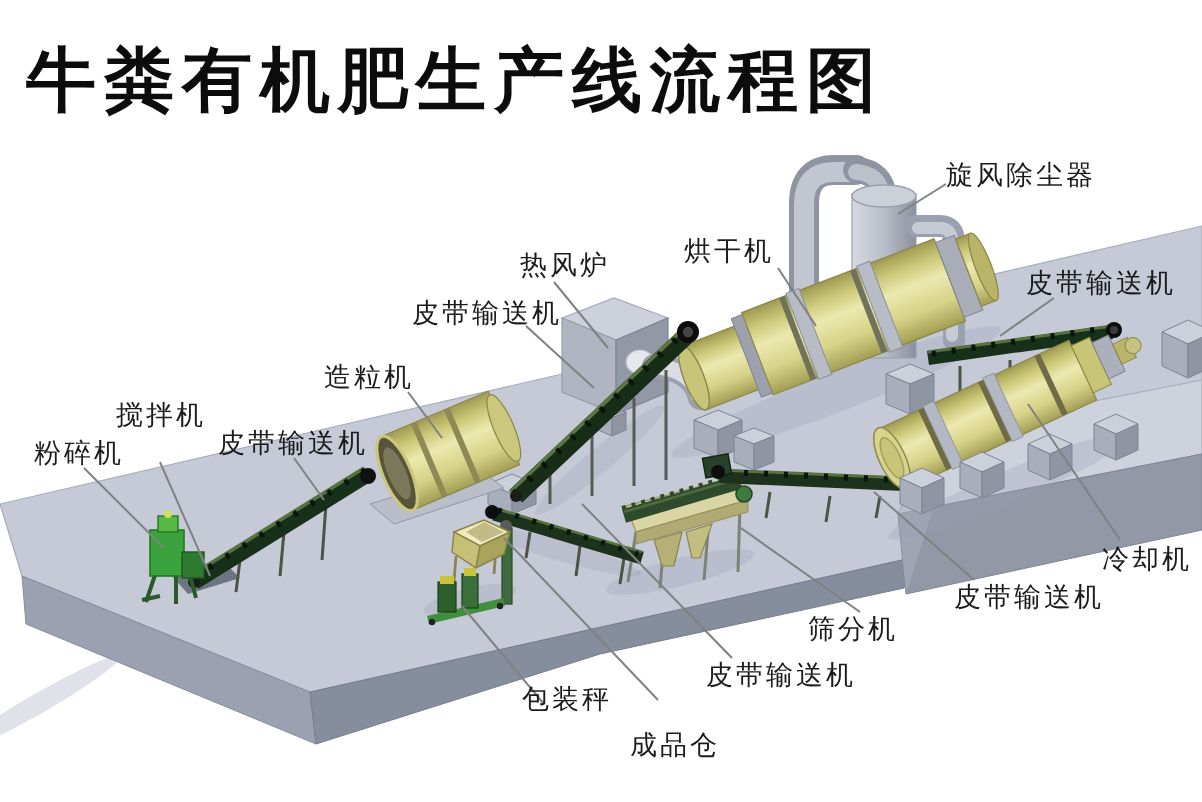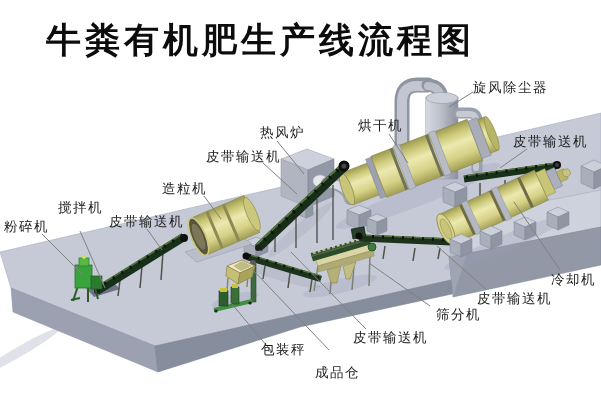--- a/index.html
+++ b/index.html
@@ -3,21 +3,21 @@
 <meta charset="utf-8">
 <style>
   html,body{margin:0;padding:0;background:#fff;}
   #stage{position:relative;width:601px;height:401px;background:#ffffff;overflow:hidden;
          font-family:"Liberation Serif",serif;}
   #scene{position:absolute;left:0;top:0;}
   .label{position:absolute;font-size:13.5px;letter-spacing:1.5px;color:#1b1b1b;
          white-space:nowrap;font-family:"Liberation Serif",serif;}
   .title{position:absolute;left:13px;top:17px;font-size:35px;font-weight:bold;
          letter-spacing:4px;color:#0c0c0c;white-space:nowrap;
-         font-family:Liberation Mono, monospace;margin-left:33px;}
+         font-family:Liberation Mono, monospace;}
 </style>
 </head>
 <body>
 
 <div id="stage">
 
 <svg id="scene" width="601" height="401" viewBox="0 0 601 401">
   <defs>
     <linearGradient id="gy" x1="0" y1="0" x2="0" y2="1">
       <stop offset="0" stop-color="#9e9b52"></stop>
@@ -279,27 +279,27 @@
     <line x1="366" y1="329" x2="291" y2="252"></line>
     <line x1="272" y1="352" x2="231" y2="303"></line>
     <line x1="329" y1="350" x2="252" y2="269"></line>
   </g>
 </svg>
 
 <div class="title">牛粪有机肥生产线流程图</div>
 
 <div class="label" style="left:473px;top:79px">旋风除尘器</div>
 <div class="label" style="left:513px;top:133px">皮带输送机</div>
-<div class="label" style="left:358px;top:117px">烘干机</div>
+<div class="label" style="left:342px;top:117px">烘干机</div>
 <div class="label" style="left:260px;top:124px">热风炉</div>
 <div class="label" style="left:206px;top:148px">皮带输送机</div>
 <div class="label" style="left:162px;top:180px">造粒机</div>
-<div class="label" style="left:4px;top:218px">粉碎机</div>
+<div class="label" style="left:17px;top:218px">粉碎机</div>
 <div class="label" style="left:58px;top:199px">搅拌机</div>
 <div class="label" style="left:109px;top:213px">皮带输送机</div>
 <div class="label" style="left:551px;top:271px">冷却机</div>
 <div class="label" style="left:477px;top:290px">皮带输送机</div>
-<div class="label" style="left:436px;top:306px">筛分机</div>
+<div class="label" style="left:404px;top:306px">筛分机</div>
 <div class="label" style="left:353px;top:329px">皮带输送机</div>
 <div class="label" style="left:261px;top:341px">包装秤</div>
 <div class="label" style="left:315px;top:364px">成品仓</div>
 
 </div>
 
 </body></html>

